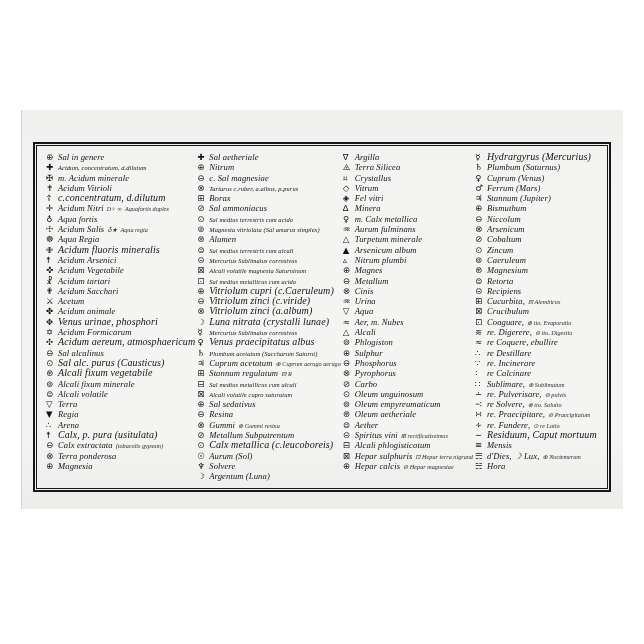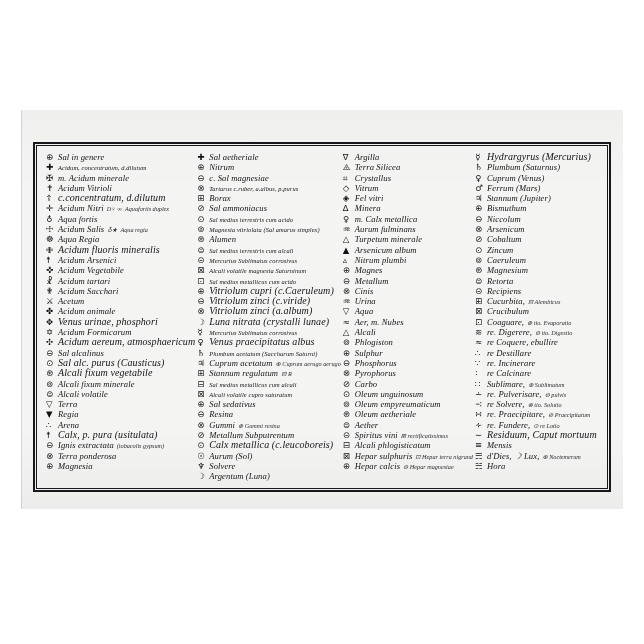--- a/index.html
+++ b/index.html
@@ -243,21 +243,21 @@
         <div class="row">
           <span class="sym">∴</span>
           <span class="txt">Arena</span>
         </div>
         <div class="row">
           <span class="sym">☨</span>
           <span class="txt small">Calx, p. pura (usitulata)</span>
         </div>
         <div class="row">
           <span class="sym">⊖</span>
-          <span class="txt">Ignis extractata</span>
+          <span class="txt">Calx extractata</span>
           <span class="note">(tobacolis gypsum)</span>
         </div>
         <div class="row">
           <span class="sym">⊗</span>
           <span class="txt">Terra ponderosa</span>
         </div>
         <div class="row">
           <span class="sym">⊕</span>
           <span class="txt">Magnesia</span>
         </div>

